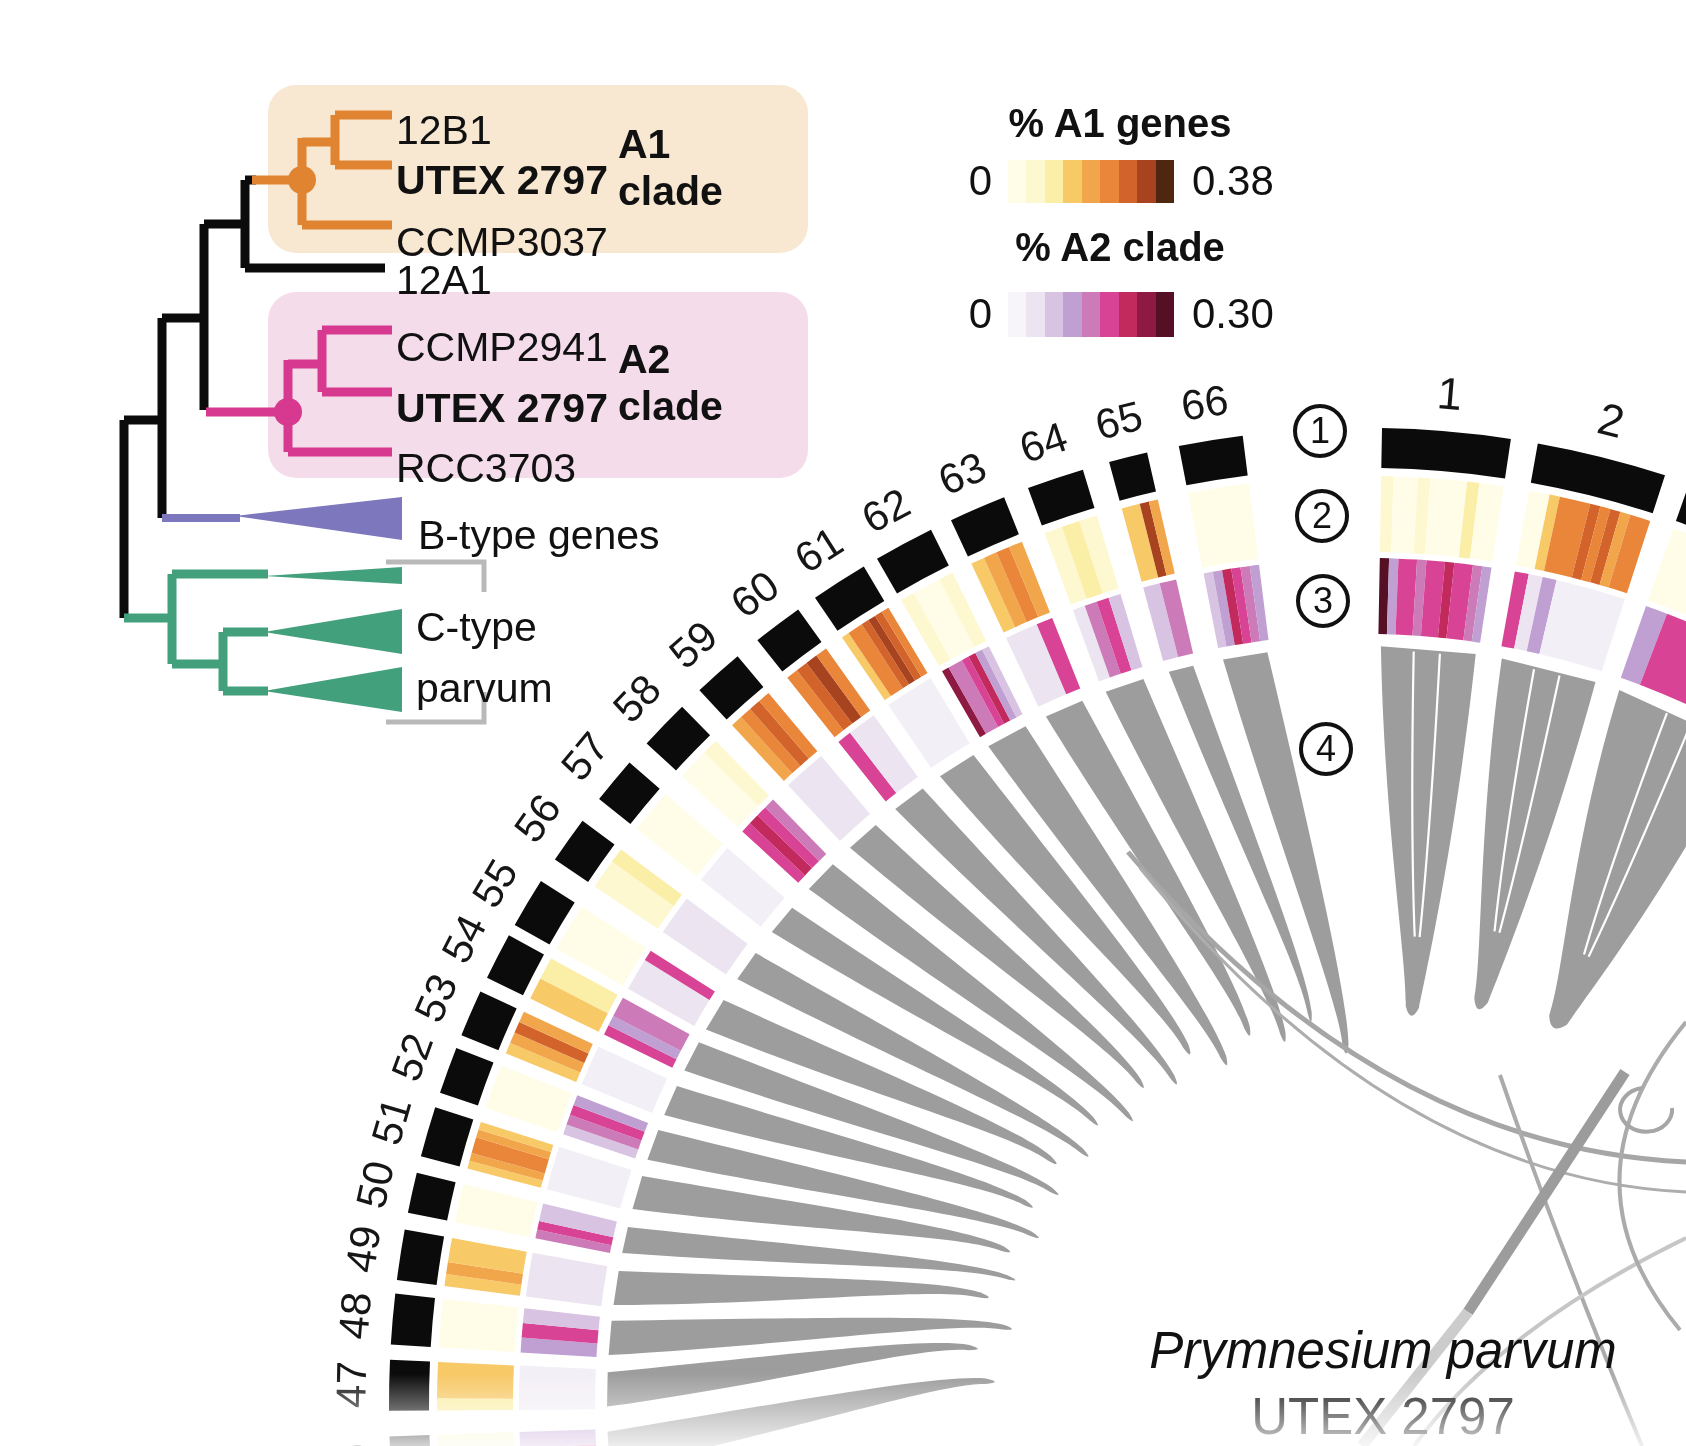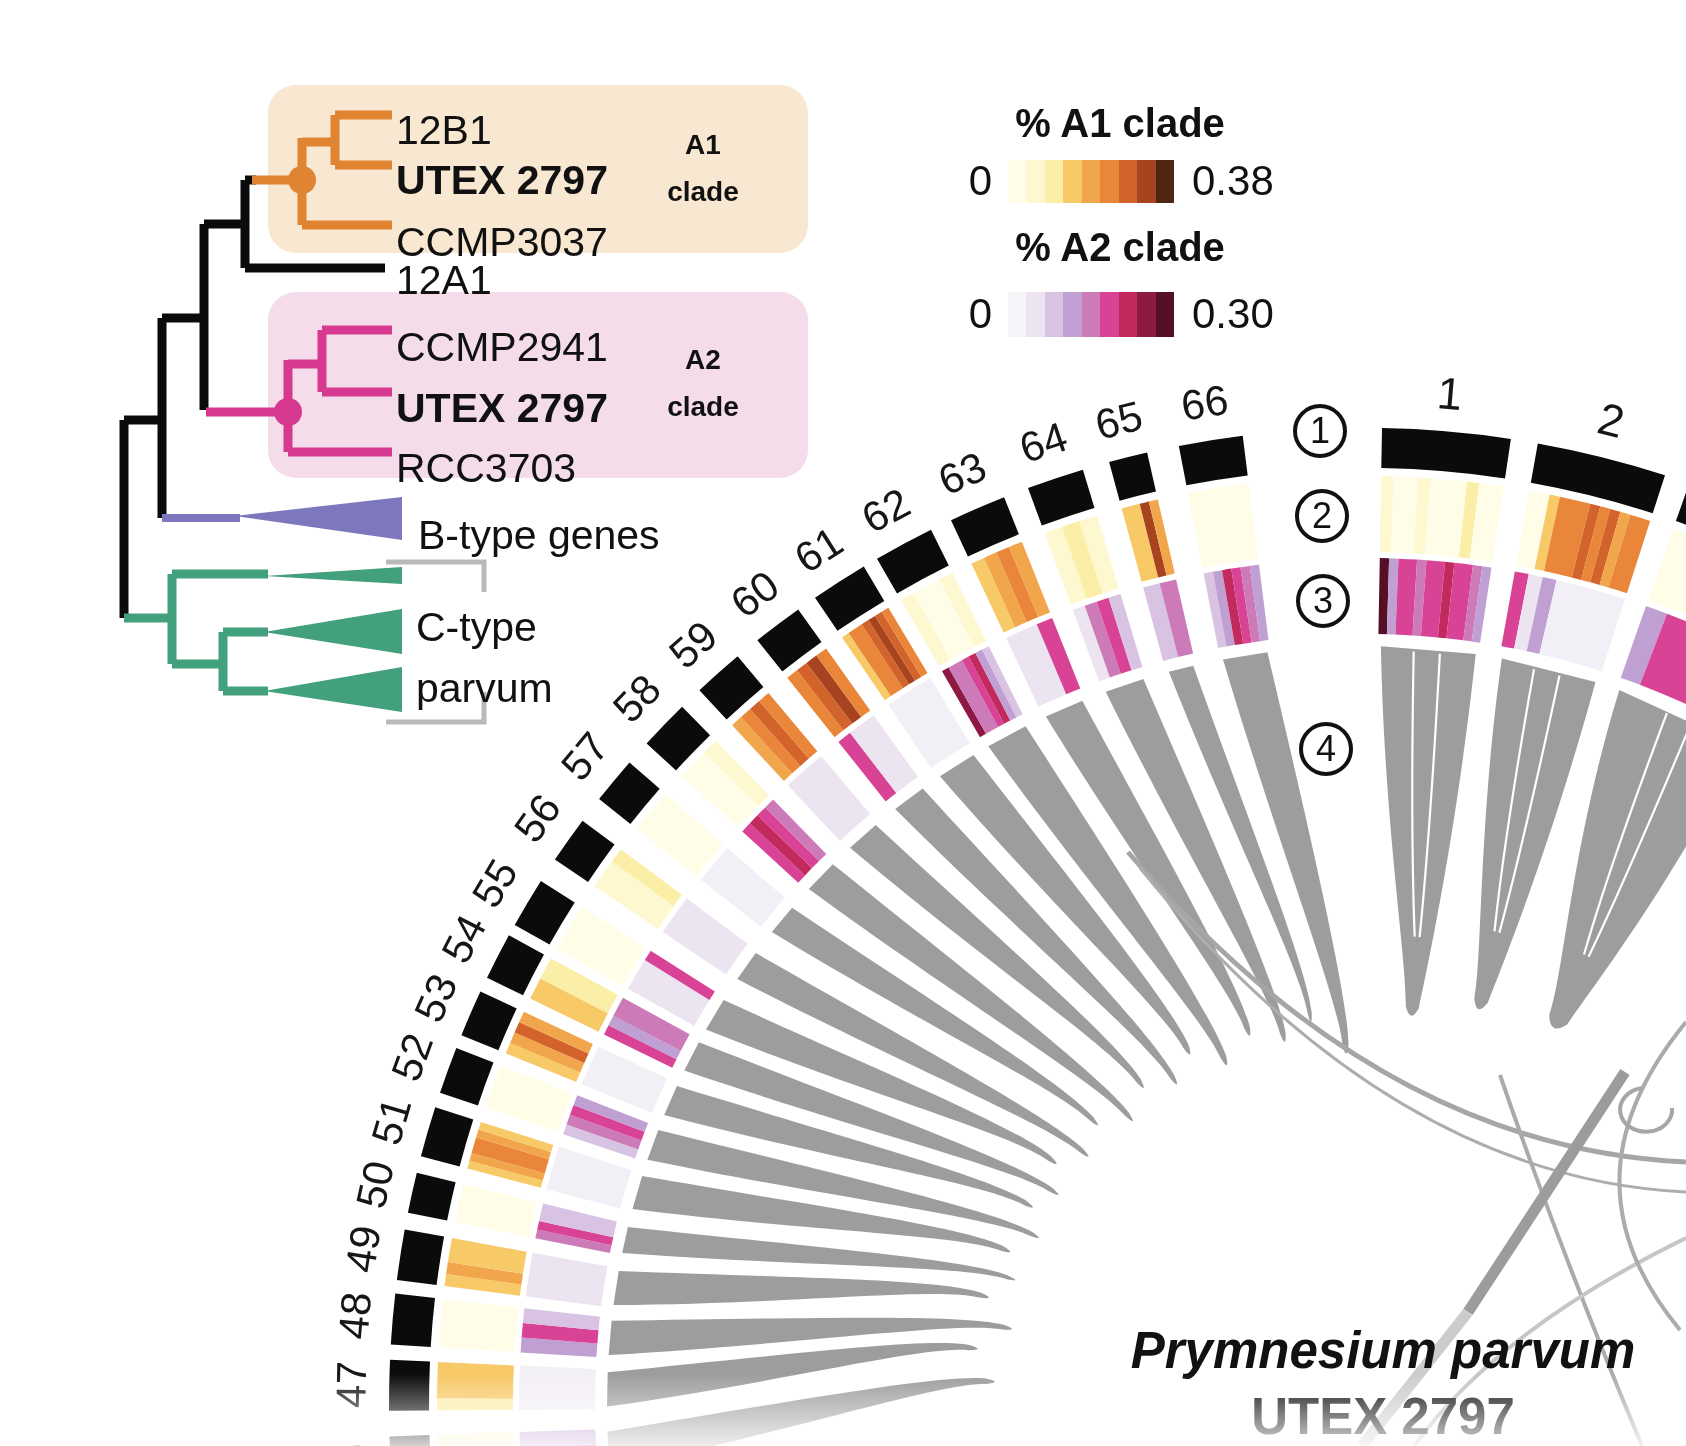--- a/index.html
+++ b/index.html
@@ -4,34 +4,34 @@
 <style>
   html,body{margin:0;padding:0;background:#fff;}
   body{width:1686px;height:1446px;position:relative;overflow:hidden;
        font-family:"Liberation Sans","DejaVu Sans",sans-serif;color:#111;}
   
   .clade-box{position:absolute;border-radius:28px;}
   #box-a1{left:268px;top:85px;width:540px;height:168px;background:#f8e7d1;}
   #box-a2{left:268px;top:292px;width:540px;height:186px;background:#f5dceb;}
   .taxon{position:absolute;font-size:41px;white-space:nowrap;transform:translateY(-50%);line-height:1;margin-top:16px;}
   .taxon.bold{font-weight:bold;}
-  .clade-badge{position:absolute;width:170px;text-align:center;font-weight:bold;
-               font-size:28px;line-height:47px;transform:translateY(-50%);}
+  .clade-badge{position:absolute;width:170px;font-weight:bold;
+               font-size:41px;line-height:47px;transform:translateY(-50%);}
   
   .legend-title{position:absolute;font-weight:bold;font-size:40px;transform:translate(-50%,-50%);white-space:nowrap;}
   .legend-bar{position:absolute;display:flex;}
   .legend-bar span{flex:1;}
   .legend-num{position:absolute;font-size:42px;transform:translateY(-50%);line-height:1;}
   .legend-num.min{transform:translate(-100%,-50%);}
   
   .track-marker{position:absolute;width:54px;height:54px;border:4px solid #111;border-radius:50%;
     box-sizing:border-box;display:flex;align-items:center;justify-content:center;
     font-size:36px;line-height:1;transform:translate(-50%,-50%);background:transparent;}
   
-  .fig-title{position:absolute;white-space:nowrap;transform:translate(-50%,-50%);font-weight:bold;}
+  .fig-title{position:absolute;white-space:nowrap;transform:translate(-50%,-50%);font-weight:normal;}
   #title-species{font-size:51px;font-style:italic;}
   #title-strain{font-size:51px;}
   
   #bottom-fade{position:absolute;left:0;right:0;bottom:0;height:72px;
     background:linear-gradient(rgba(255,255,255,0),rgba(255,255,255,0.82));pointer-events:none;}
   svg{position:absolute;left:0;top:0;}
 </style>
 </head>
 <body>
 
@@ -87,21 +87,21 @@
 
 <div class="clade-badge" style="left:618px;top:168px">
   <div>A1</div>
   <div>clade</div>
 </div>
 <div class="clade-badge" style="left:618px;top:383px">
   <div>A2</div>
   <div>clade</div>
 </div>
 
-<div class="legend-title" style="left:1120px;top:123px">% A1 clade</div>
+<div class="legend-title" style="left:1120px;top:123px">% A1 genes</div>
 <div class="legend-num min" style="left:992px;top:181px">0</div>
 <div class="legend-bar" style="left:1008px;top:160px;width:166px;height:43px">
     <span style="background: rgb(255, 253, 232);"></span>
     <span style="background: rgb(253, 248, 207);"></span>
     <span style="background: rgb(251, 238, 166);"></span>
     <span style="background: rgb(247, 201, 103);"></span>
     <span style="background: rgb(242, 166, 75);"></span>
     <span style="background: rgb(233, 134, 57);"></span>
     <span style="background: rgb(210, 99, 42);"></span>
     <span style="background: rgb(168, 67, 31);"></span>

